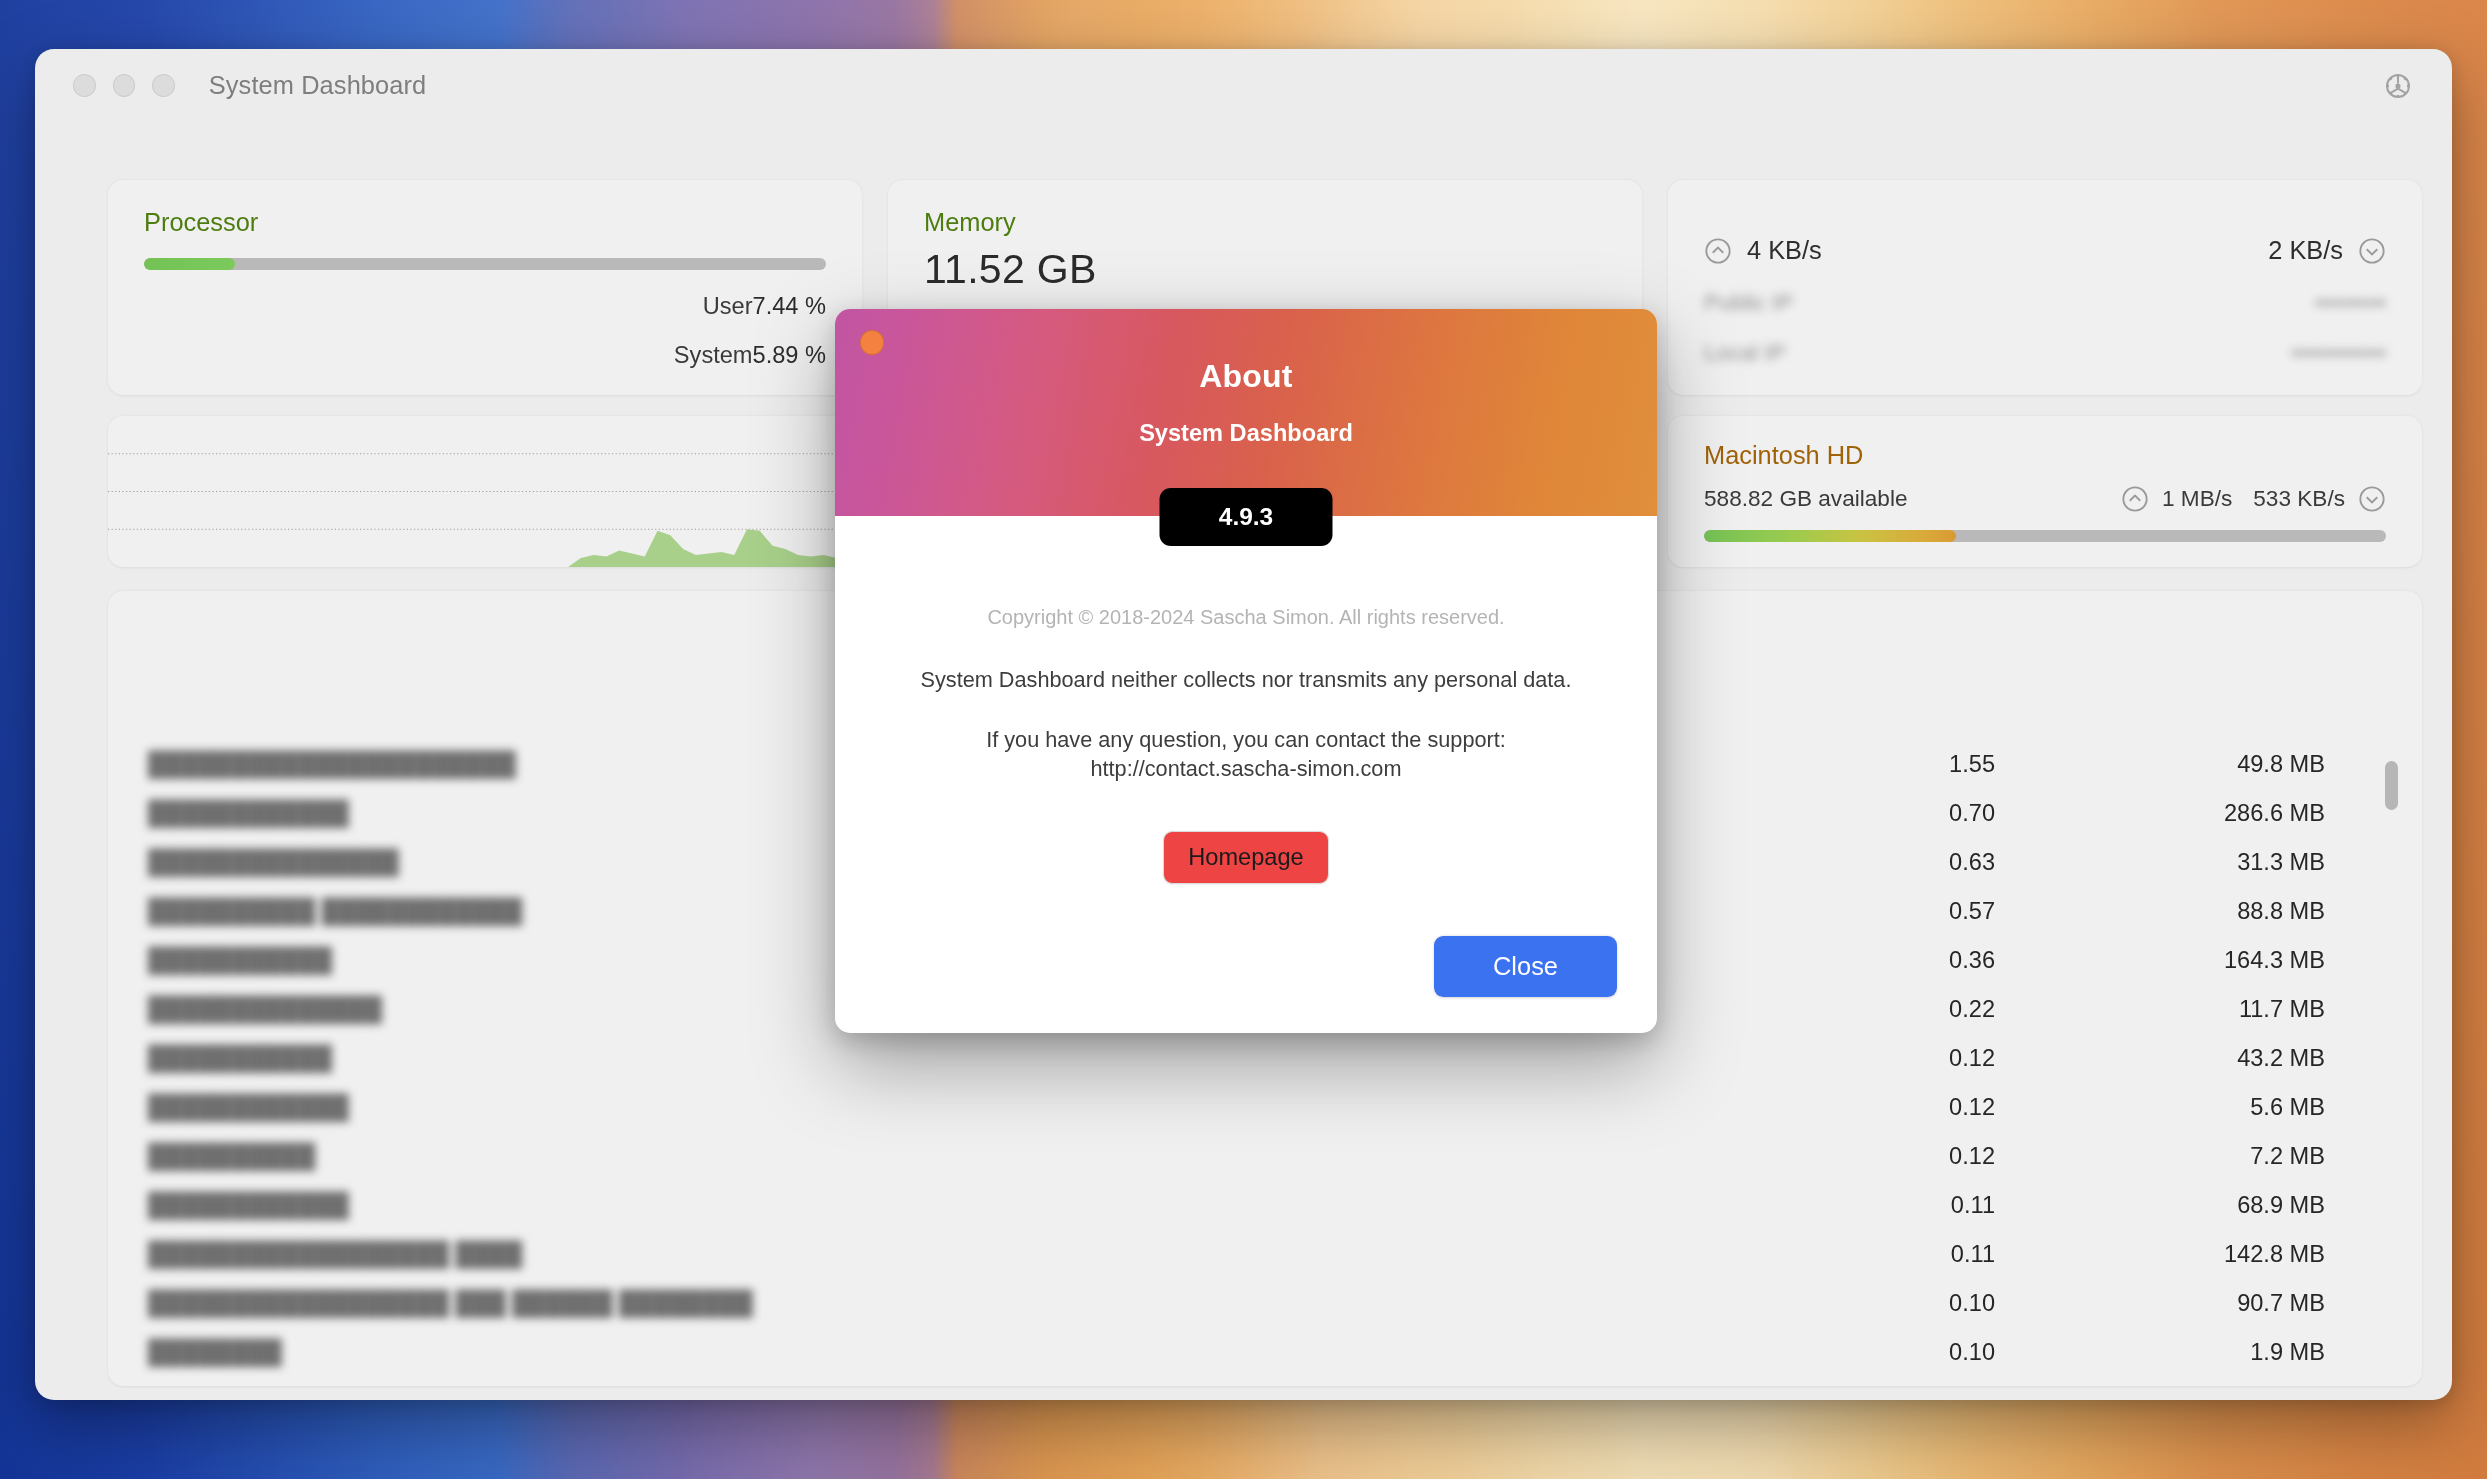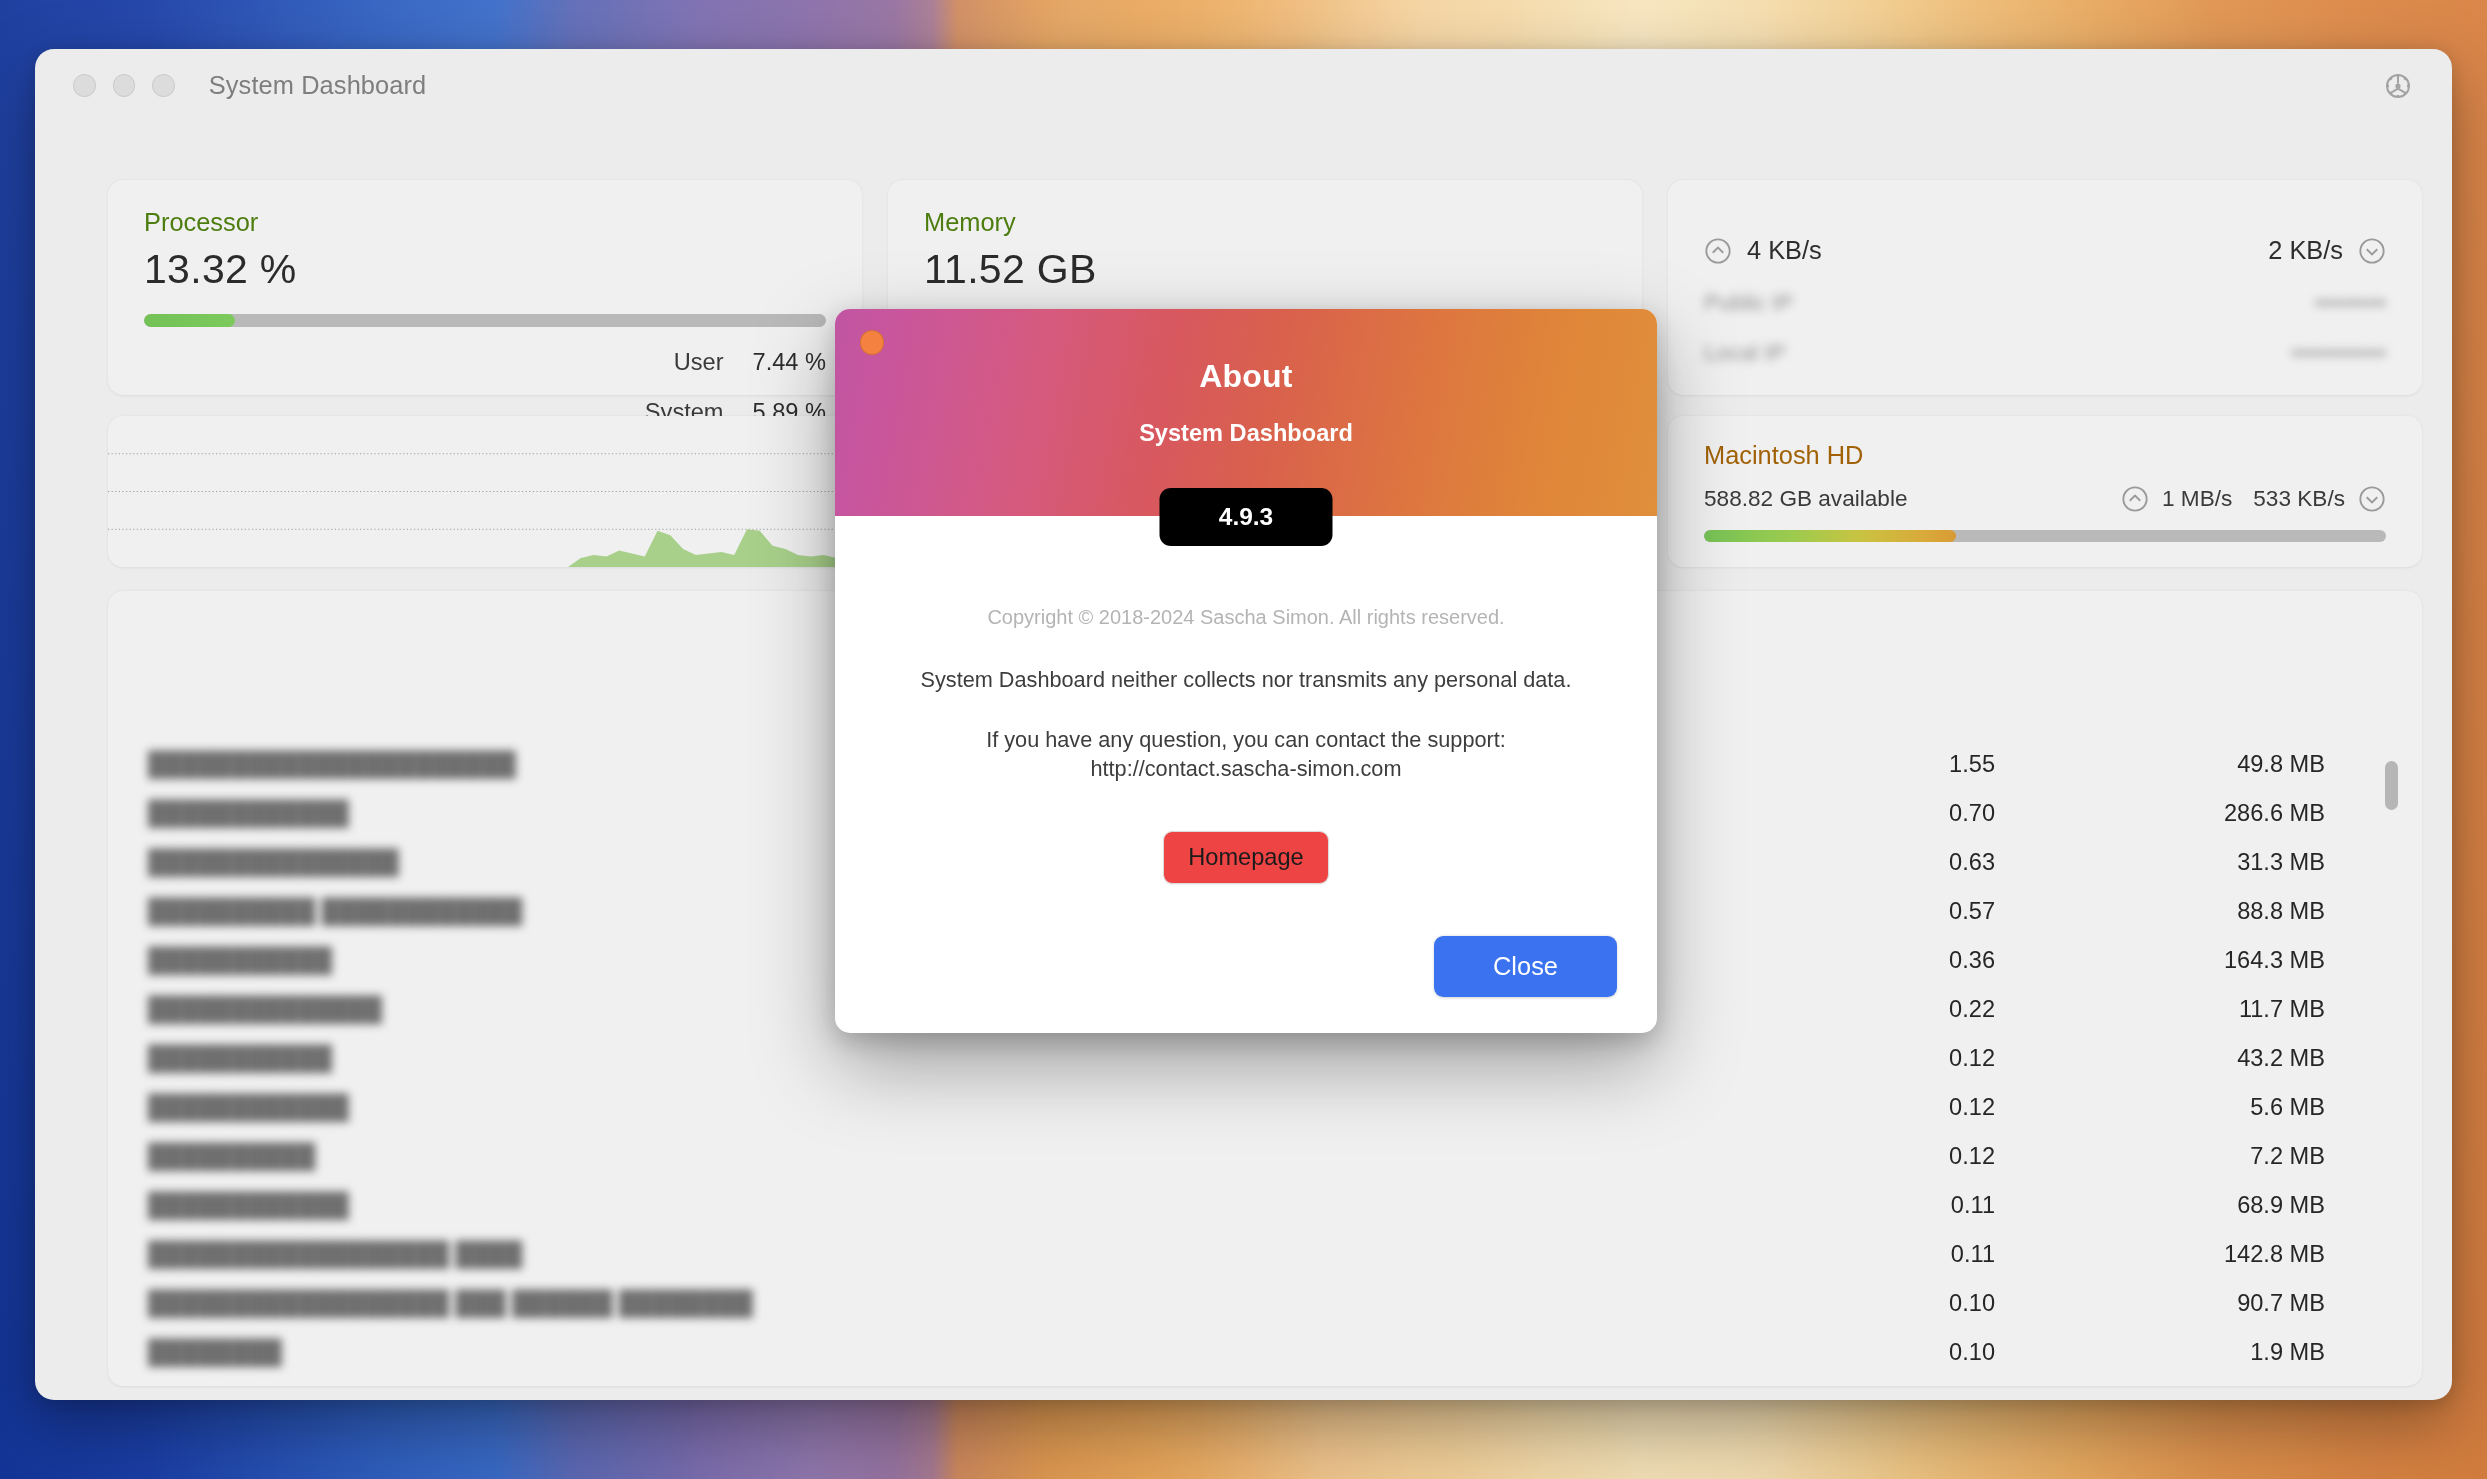--- a/index.html
+++ b/index.html
@@ -114,21 +114,21 @@
     margin-top: 21px; overflow: hidden;
   }
   .bar-fill { height: 100%; border-radius: 6.6px; }
   .bar-green { background: linear-gradient(90deg,#74c256,#7cc95c); }
   .bar-grad  { background: linear-gradient(90deg,#75c357 0%, #9ccb4e 35%, #c9c342 62%, #d9a93a 88%, #d89a33 100%); }
 
   .stat-row {
     display:flex; justify-content: flex-end; align-items:center;
     font-size: 23.6px; color: #3a3a3a; margin-top: 22.6px;
   }
-  .stat-row .v { color:#2d2d2d;margin-left:29px; }
+  .stat-row .v { color:#2d2d2d; }
 
   
   .net-row {
     display:flex; align-items:center; justify-content: space-between;
     margin-top: 28px;
   }
   .net-side { display:flex; align-items:center; gap: 15px; font-size: 25.4px; color:#2e2e2e; }
   .arrow-circle { width: 28px; height: 28px; flex: 0 0 28px; }
   .arrow-circle svg { display:block; width:100%; height:100%; }
 
@@ -277,21 +277,20 @@
         <path d="M16 13.4 L16 5.5 M16 18.6 L9 22.6 M16 18.6 L23 22.6" stroke-width="2"></path>
       </svg>
     </div>
   </div>
 
   <div id="cards">
 
     <div class="card" id="card-processor">
       <div class="card-pad">
         <div class="card-title">Processor</div>
-        <div class="card-value">13.32 %</div>
         <div class="bar-track">
           <div class="bar-fill bar-green" id="cpu-bar-fill" style="width: 13.32%;"></div>
         </div>
         <div class="stat-row">
           <span>User</span>
           <span class="v">7.44 %</span>
         </div>
         <div class="stat-row">
           <span>System</span>
           <span class="v">5.89 %</span>

